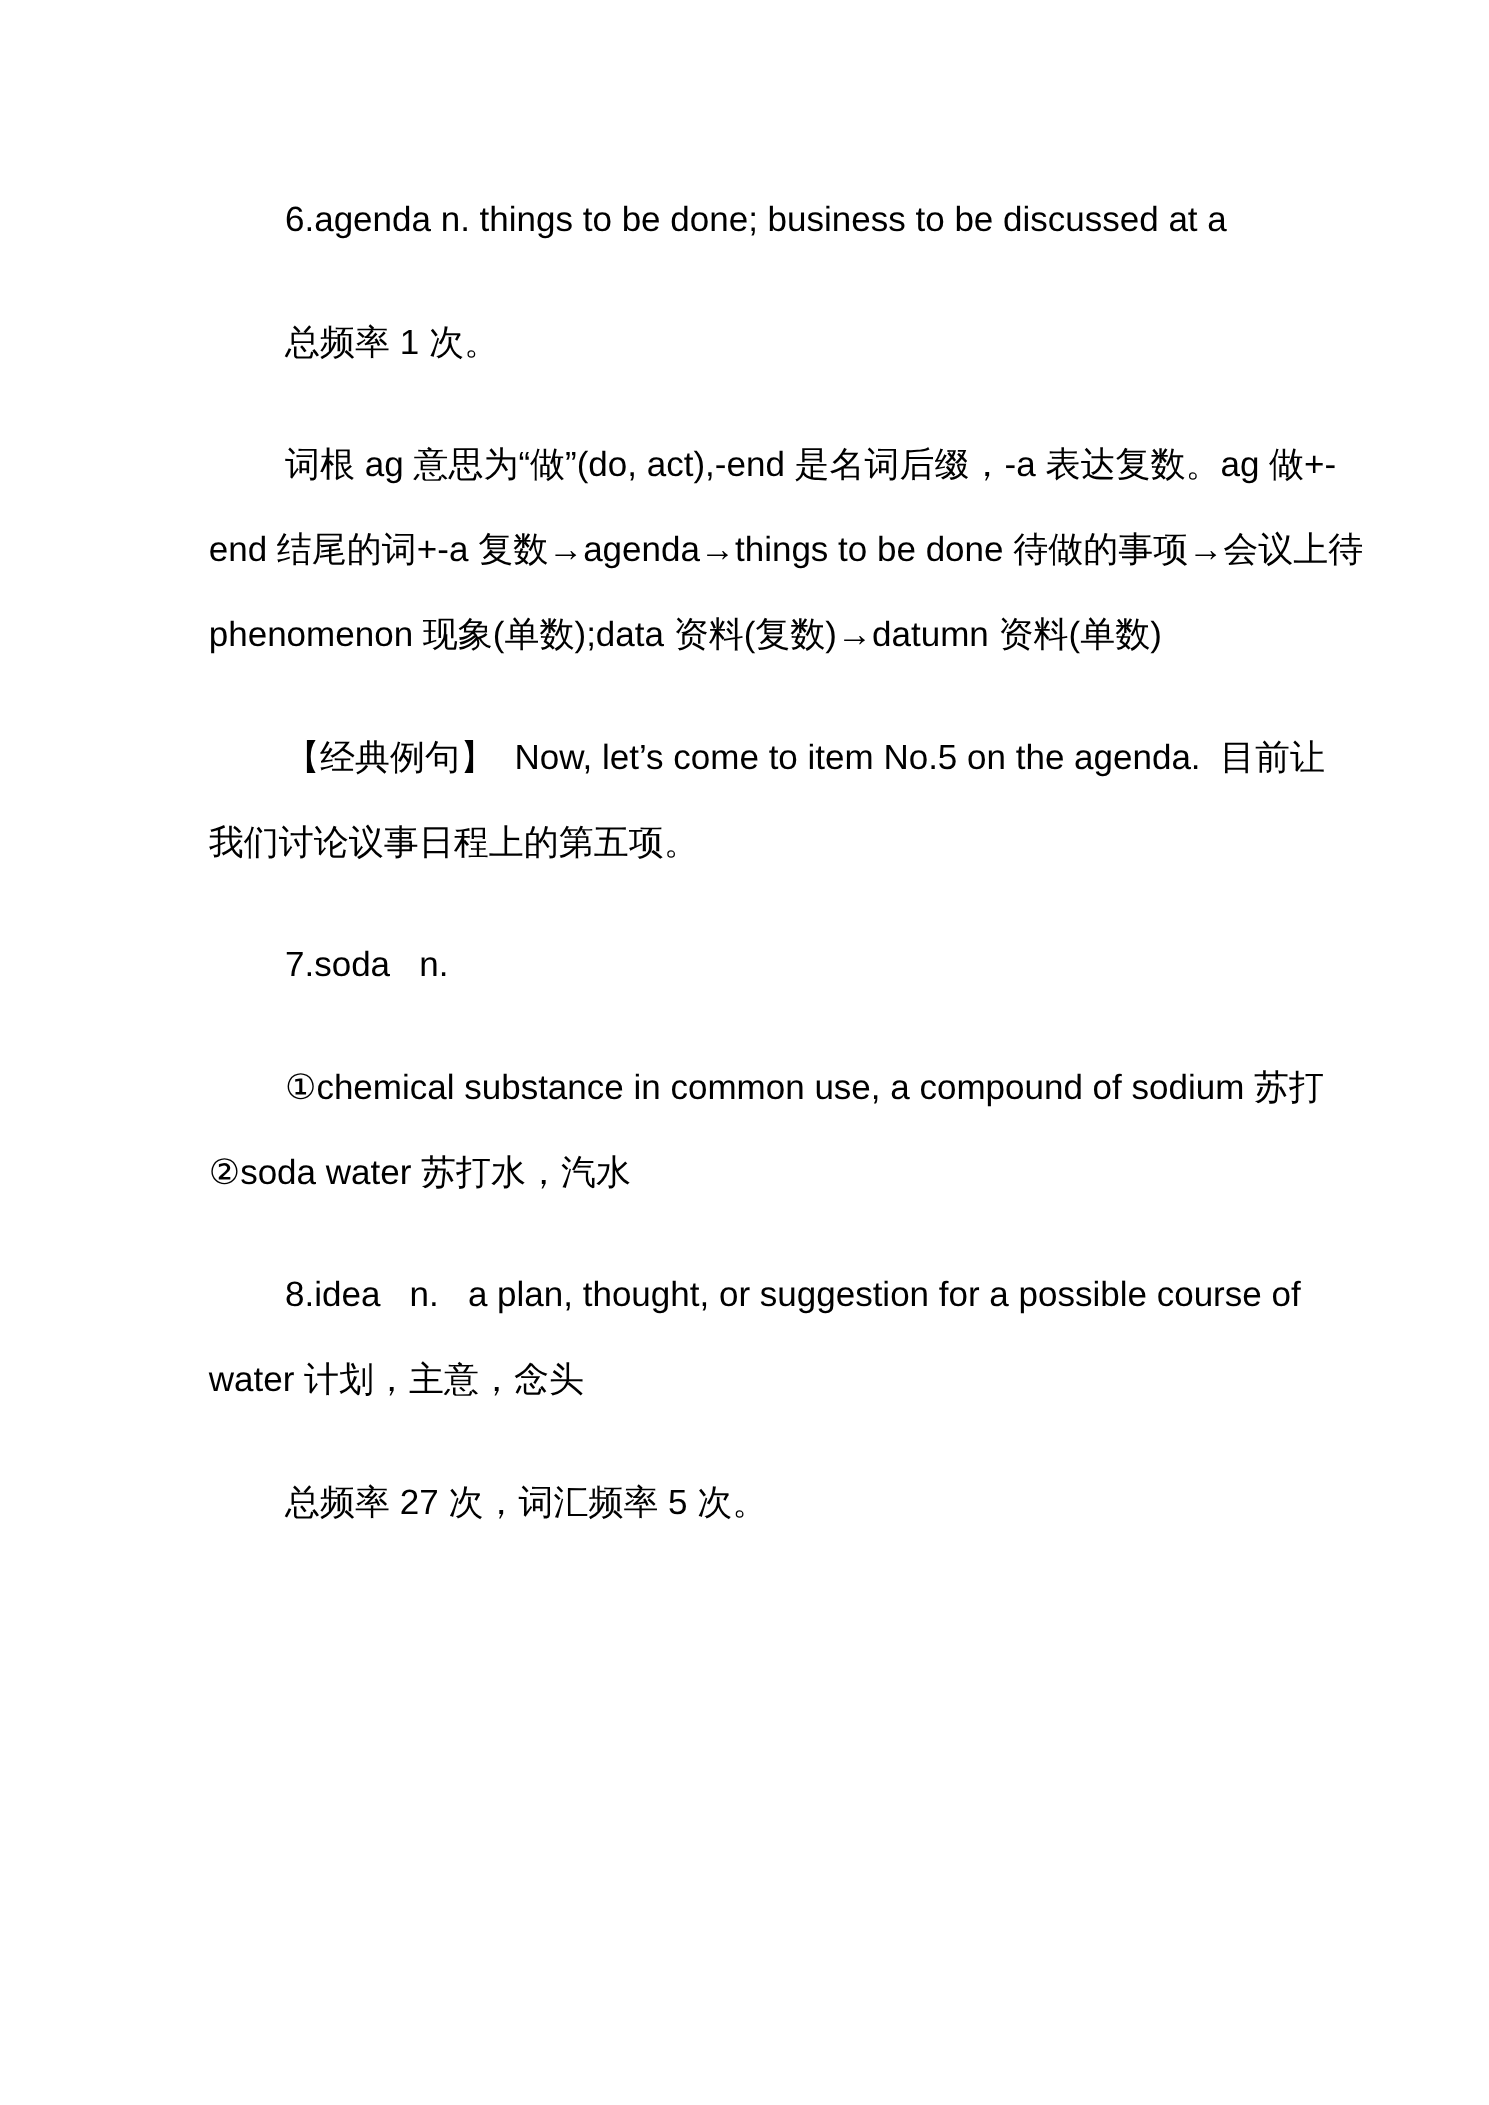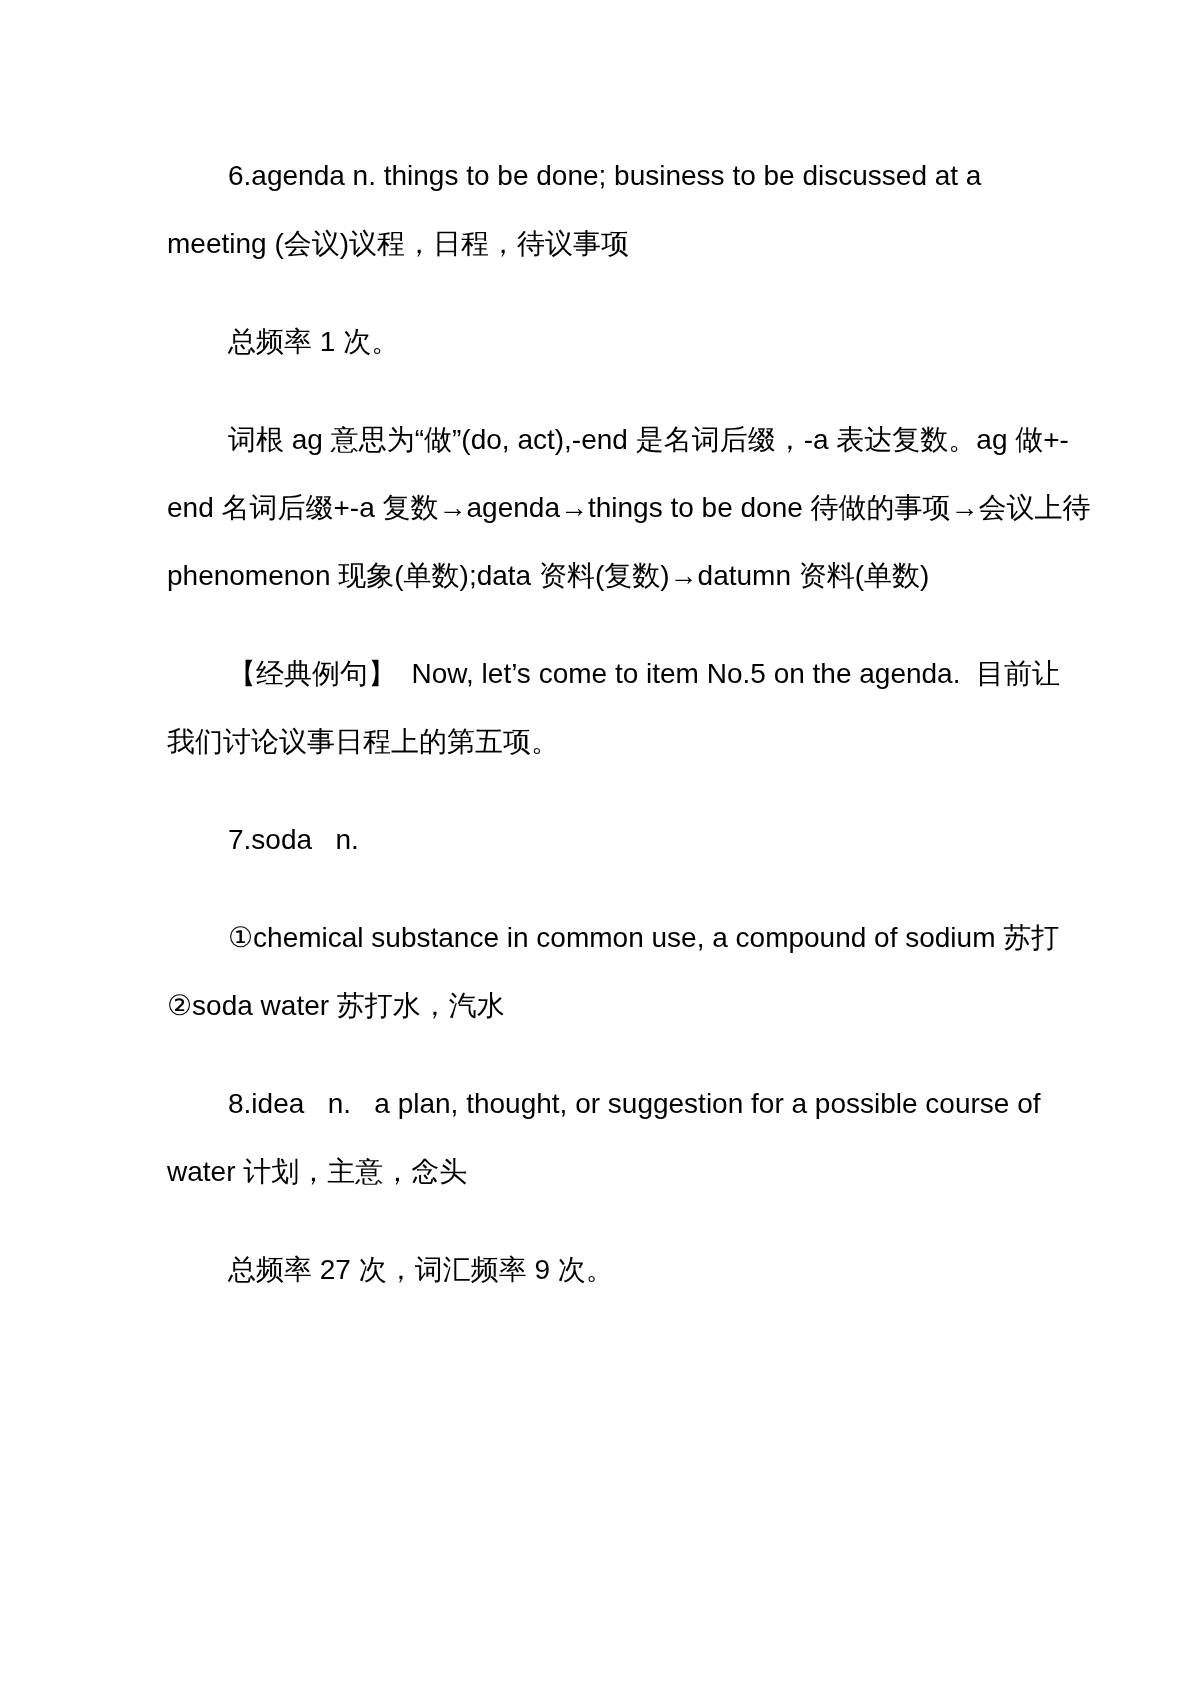--- a/index.html
+++ b/index.html
@@ -36,31 +36,30 @@
     padding-left: 61px; 
   }
 </style>
 </head>
 <body>
 
 <div class="page">
 
   <p class="para">
     <span class="line first">6.agenda n. things to be done; business to be discussed at a</span>
-    <span class="line">meeting (会议)议程，日程，待议事项</span>
   </p>
 
   <p class="para">
     <span class="line first">总频率 1 次。</span>
   </p>
 
 
   <p class="para">
     <span class="line first">词根 ag 意思为“做”(do, act),-end 是名词后缀，-a 表达复数。ag 做+-</span>
-    <span class="line">end 名词后缀+-a 复数→agenda→things to be done 待做的事项→会议上待</span>
+    <span class="line">end 结尾的词+-a 复数→agenda→things to be done 待做的事项→会议上待</span>
     <span class="line">phenomenon 现象(单数);data 资料(复数)→datumn 资料(单数)</span>
   </p>
 
   <p class="para">
     <span class="line first">【经典例句】  Now, let’s come to item No.5 on the agenda.  目前让</span>
     <span class="line">我们讨论议事日程上的第五项。</span>
   </p>
 
   <p class="para">
     <span class="line first">7.soda   n.</span>
@@ -70,16 +69,16 @@
     <span class="line first">①chemical substance in common use, a compound of sodium 苏打</span>
     <span class="line">②soda water 苏打水，汽水</span>
   </p>
 
   <p class="para">
     <span class="line first">8.idea   n.   a plan, thought, or suggestion for a possible course of</span>
     <span class="line">water 计划，主意，念头</span>
   </p>
 
   <p class="para">
-    <span class="line first">总频率 27 次，词汇频率 9 次。</span>
+    <span class="line first">总频率 27 次，词汇频率 5 次。</span>
   </p>
 
 </div>
 
 </body></html>

